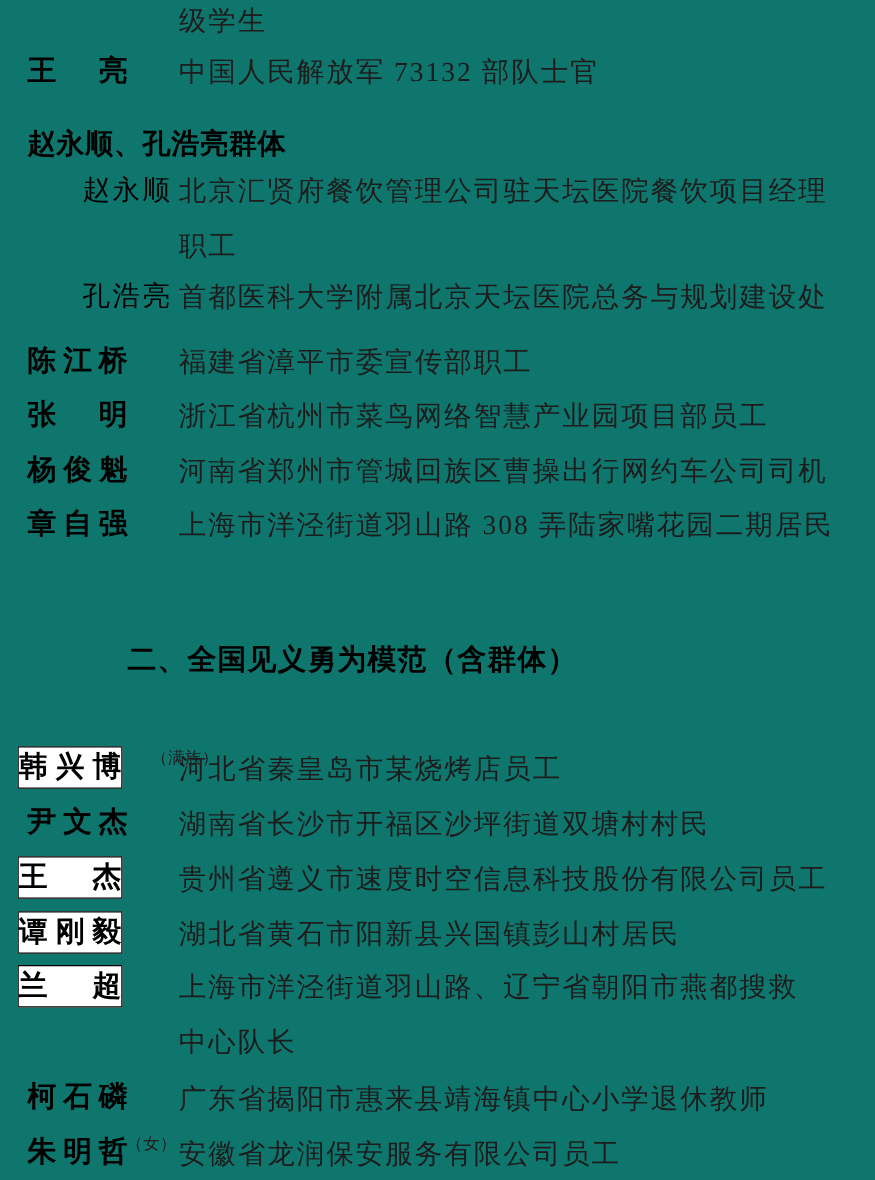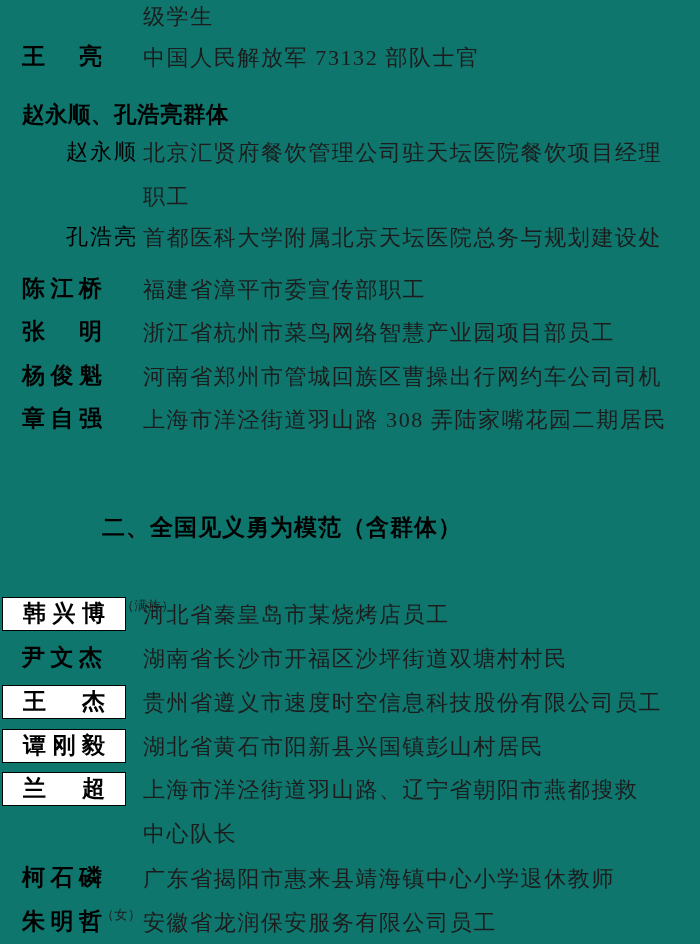--- a/index.html
+++ b/index.html
@@ -55,24 +55,24 @@
     font-size: 22px;
     width: auto;
     letter-spacing: 2px;
     text-align: left;
     text-align-last: auto;
     margin-left: 44px;
   }
   
   .name-box {
     position: absolute;
-    left: 2px;
+    left: 14px;
     top: 4px;
     border: 1.5px solid #000000;
-    padding: 3px 20px;
+    padding: 3px 0;
     background: #ffffff;
   }
   .name-box .name {
     position: relative;
     left: 0;
     top: 0;
     display: inline-block;
     width: 82px;
   }
   .sup {

